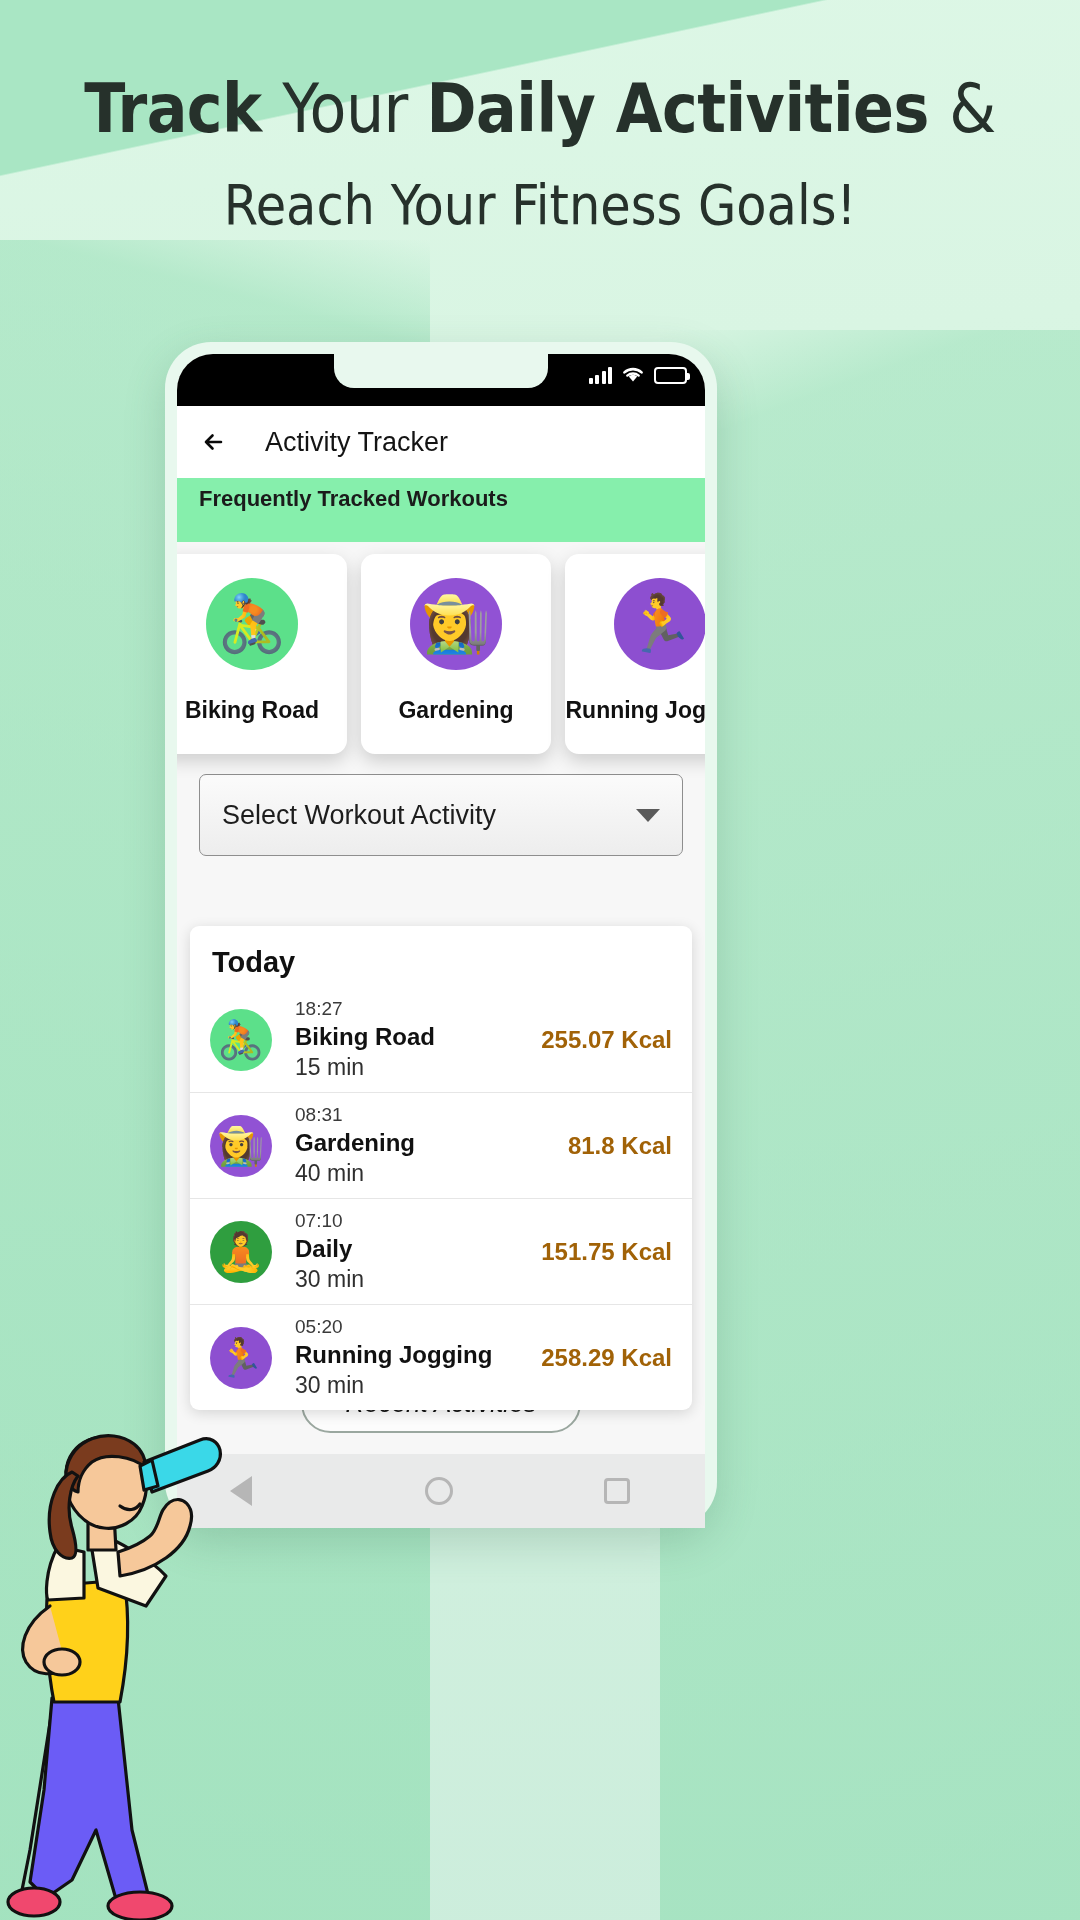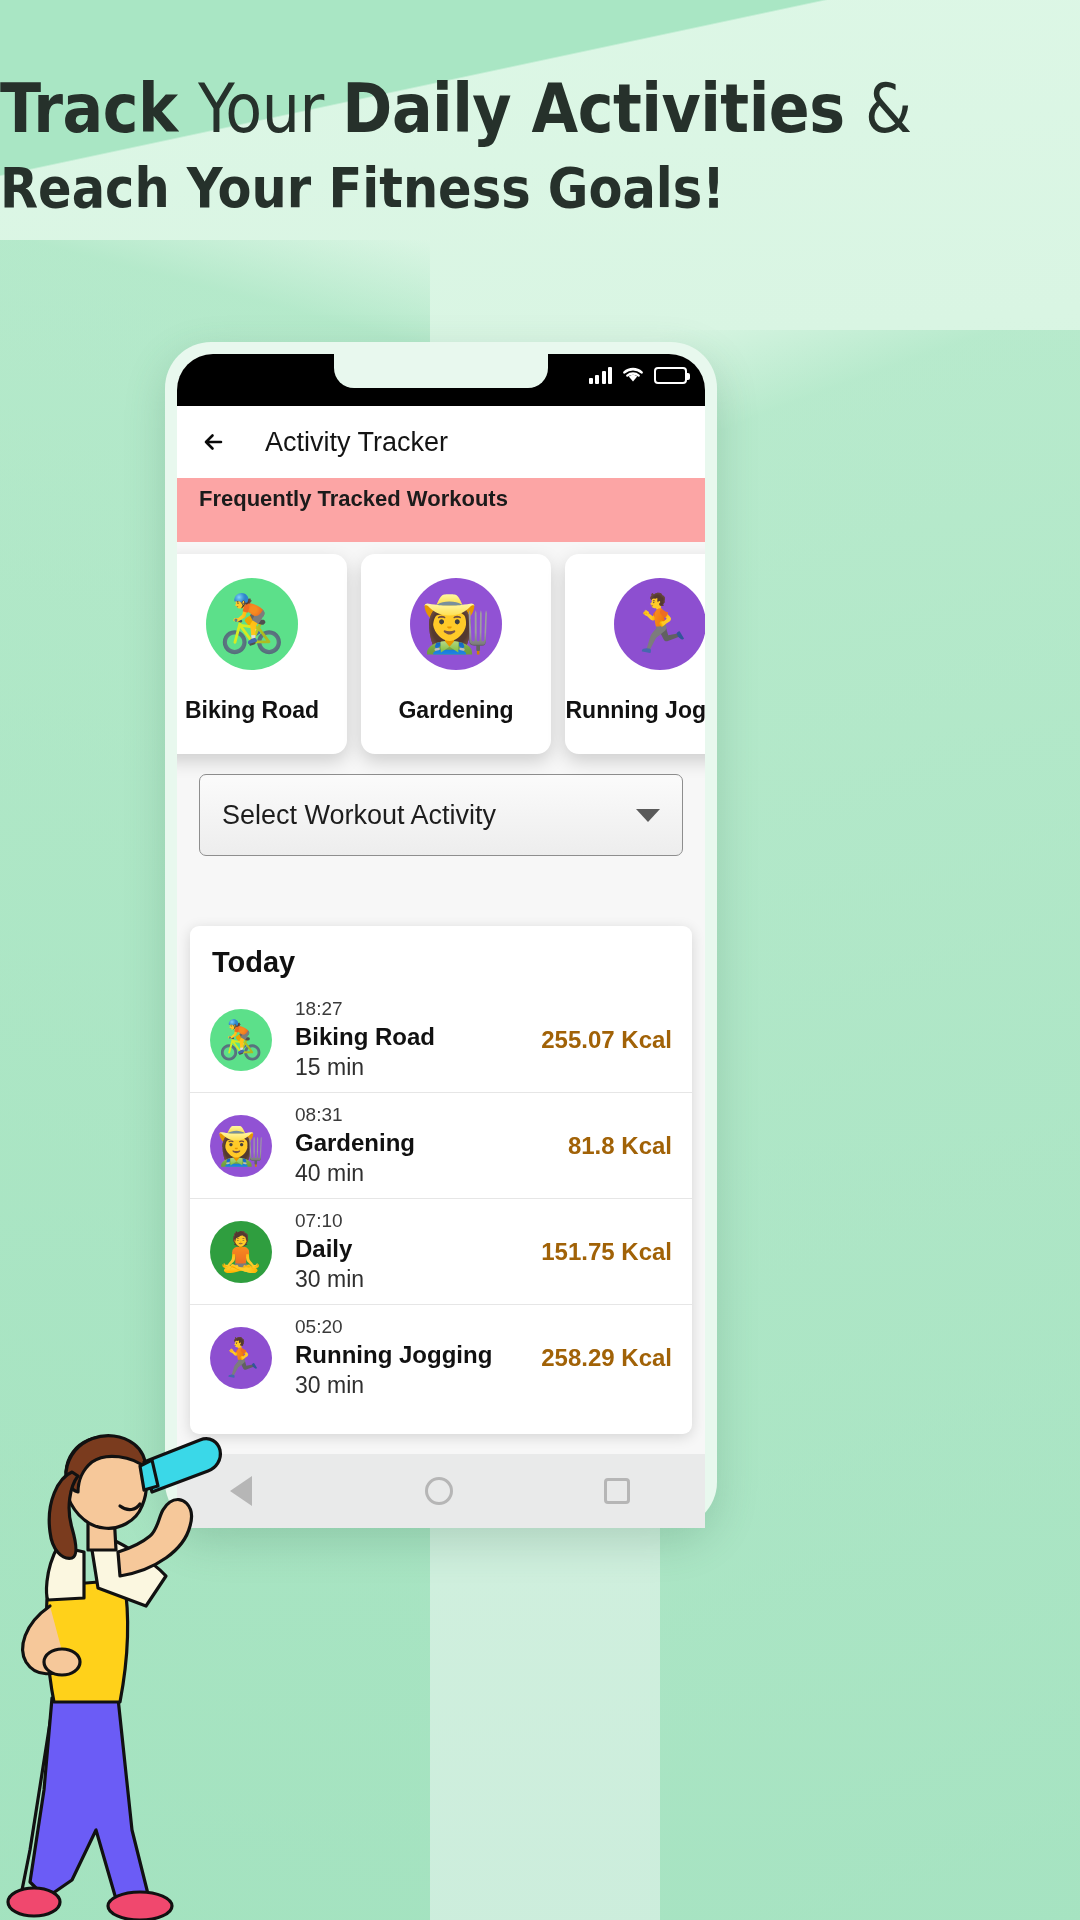--- a/index.html
+++ b/index.html
@@ -18,26 +18,26 @@
   #bg-wedge-top { position:absolute; top:0; left:0; width:100%; height:230px;
     background:linear-gradient(to bottom right,#a9e6c4 0%,#a9e6c4 38%,rgba(169,230,196,0) 38.4%);
   }
   #bg-wedge-left { position:absolute; top:240px; left:0; width:430px; height:1680px;
     background:linear-gradient(195deg, rgba(150,223,182,0.0) 0%, rgba(150,223,182,0.55) 6%, rgba(150,223,182,0.75) 100%);
   }
   #bg-wedge-right { position:absolute; top:330px; right:0; width:420px; height:1590px;
     background:linear-gradient(160deg, rgba(150,223,182,0.0) 0%, rgba(150,223,182,0.5) 7%, rgba(150,223,182,0.7) 100%);
   }
   
-  #headline { position:absolute; top:70px; left:0; width:1080px; text-align:left;
+  #headline { position:absolute; top:70px; left:0; width:1080px; text-align:center;
     color:#26312b; line-height:1.18; z-index:5;}
   #headline .l1 { font-size:67px; font-weight:700; letter-spacing:-0.5px;
     font-family:"DejaVu Sans Condensed","Liberation Sans", sans-serif; }
   #headline .l1 .light { font-weight:400; }
-  #headline .l2 { font-size:55px; font-weight:700; margin-top:7px;
+  #headline .l2 { font-size:55px; font-weight:400; margin-top:24px;
     font-family:"DejaVu Sans Condensed","Liberation Sans", sans-serif; }
   
   #phone { position:absolute; left:165px; top:342px; width:552px; height:1186px;
     background:#e8f8ee; border-radius:46px; z-index:10;
     box-shadow:0 14px 40px rgba(60,110,80,0.22);
     padding:12px 12px 0 12px;
   }
   #screen { position:relative; width:528px; height:1174px; background:#f7f7f7;
     border-radius:36px 36px 0 0; overflow:hidden; }
   
@@ -50,41 +50,41 @@
   .sig i:nth-child(1){height:6px}.sig i:nth-child(2){height:9px}
   .sig i:nth-child(3){height:13px}.sig i:nth-child(4){height:17px}
   .batt { width:33px; height:17px; border:2.4px solid #fff; border-radius:4px; position:relative; }
   .batt:after { content:""; position:absolute; right:-5px; top:4.5px; width:3px; height:7px;
     background:#fff; border-radius:0 2px 2px 0; }
   
   #appbar { height:72px; background:#fff; display:flex; align-items:center; padding:0 22px; }
   #back-arrow { width:34px; height:34px; position:relative; flex:0 0 auto; }
   #app-title { font-size:27px; color:#141414; margin-left:32px; }
   
-  #section-label { background:#fca5a5; padding:8px 22px 30px; font-size:22px; font-weight:700; color:#1b1b1b; }
+  #section-label { background:#86efac; padding:8px 22px 30px; font-size:22px; font-weight:700; color:#1b1b1b; }
   
   #quick-cards { position:absolute; left:-20px; top:200px; width:600px;
     display:flex; gap:14px; z-index:20; }
   .qcard { width:190px; height:200px; background:#fff; border-radius:14px;
     box-shadow:0 7px 18px rgba(0,0,0,0.17); display:flex; flex-direction:column;
     align-items:center; justify-content:space-between; padding:24px 6px 30px; flex:0 0 auto; }
   .qcircle { width:92px; height:92px; border-radius:50%; display:flex;
     align-items:center; justify-content:center; font-size:56px; line-height:1; }
   .qlabel { font-size:23px; font-weight:700; color:#111; white-space:nowrap; }
   
   #dropdown-wrap { position:absolute; left:0; top:420px; width:528px; padding:0 22px; z-index:12; }
   #dropdown { height:82px; background:linear-gradient(#fbfbfb,#ededed); border:1.6px solid #8e8e8e;
     border-radius:7px; display:flex; align-items:center; padding:0 22px; }
   #dropdown-text { font-size:27px; color:#1d1d1d; flex:1; }
   #caret { width:0;height:0;border-left:12px solid transparent;border-right:12px solid transparent;
     border-top:13px solid #5a5a5a; }
   
   #today-card { position:absolute; left:0; top:572px; width:528px; margin:0 13px;
     background:#fff; border-radius:9px; box-shadow:0 3px 14px rgba(0,0,0,0.14);
-    width:502px; padding:14px 0 24px; z-index:11; }
+    width:502px; padding:14px 0 0; z-index:11; }
   #today-title { font-size:29px; font-weight:700; color:#101010; padding:6px 22px 8px; }
   .arow { display:flex; align-items:center; padding:11px 14px 11px 20px;
     border-bottom:1.4px solid #e6e6e6; }
   .arow:last-child { border-bottom:none; }
   .acircle { width:62px; height:62px; border-radius:50%; display:flex; align-items:center;
     justify-content:center; font-size:38px; line-height:1; flex:0 0 auto; }
   .ainfo { flex:1; margin-left:23px; }
   .atime { font-size:19px; color:#3a3a3a; }
   .aname { font-size:24px; font-weight:700; color:#111; margin:3px 0; }
   .adur { font-size:23px; color:#2f2f2f; }

